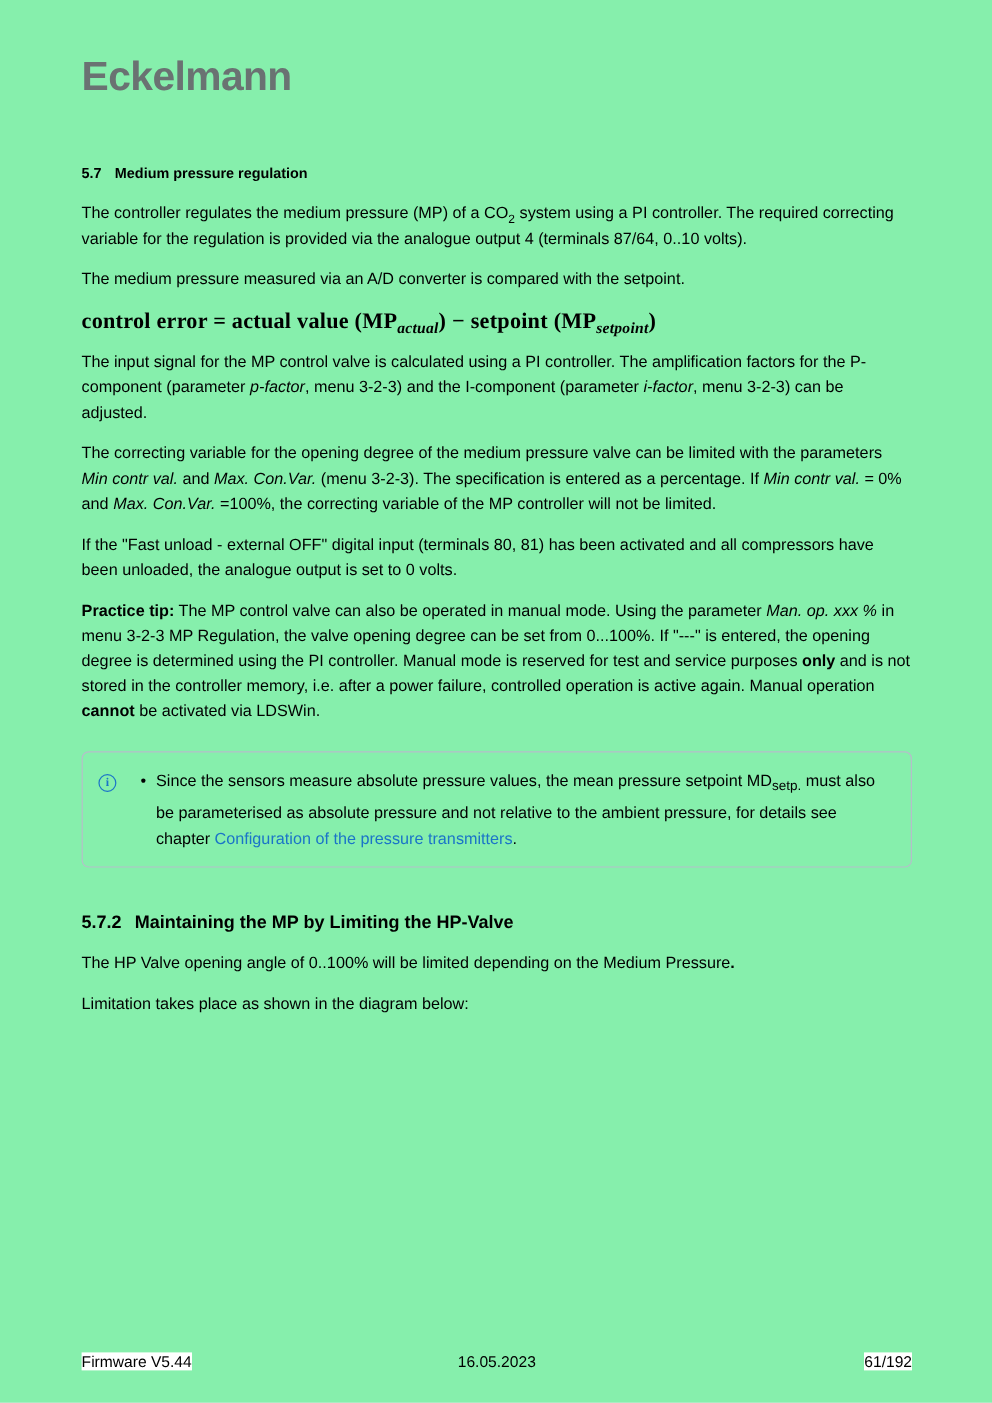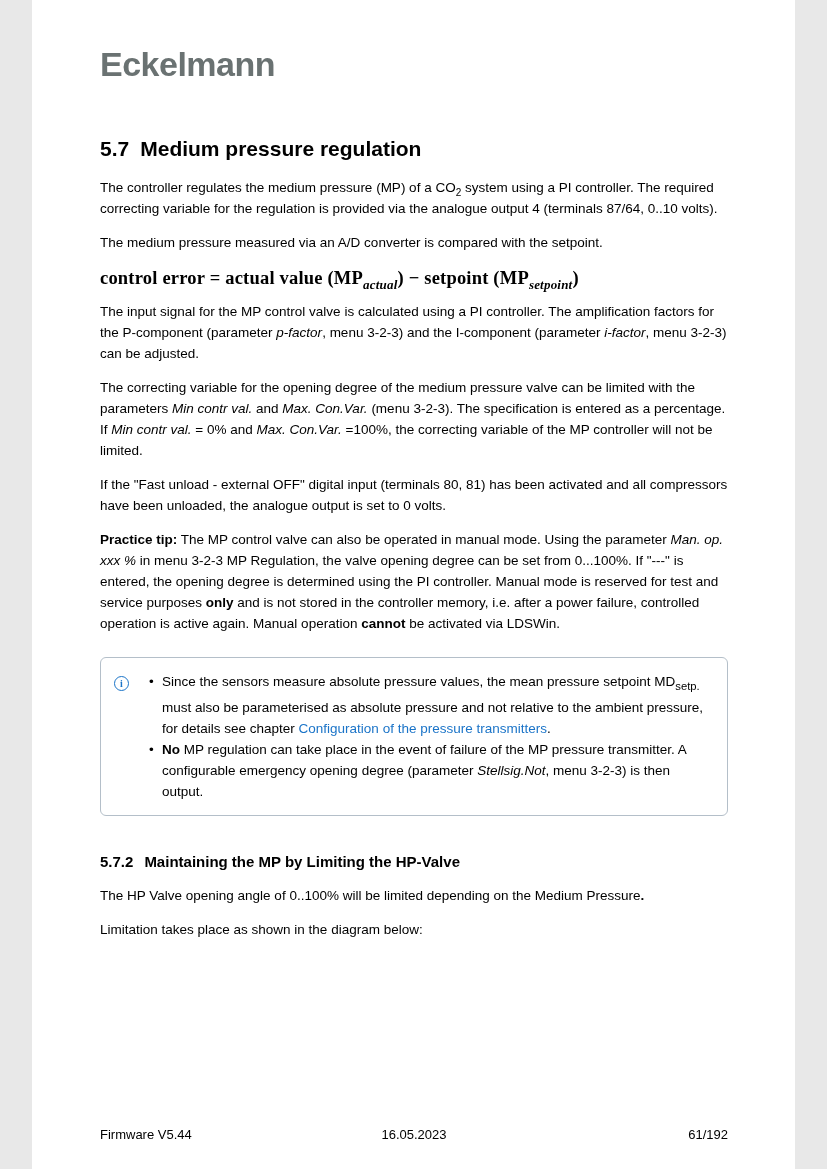--- a/index.html
+++ b/index.html
@@ -1,33 +1,33 @@
 <!DOCTYPE html>
 <html><head>
 <meta charset="utf-8">
 <style>
   * { box-sizing: border-box; margin: 0; padding: 0; }
   html, body { background: #e8e8e8; }
   .page {
-    width: 763px; height: 1169px;
+    width: 827px; height: 1169px;
     margin: 0 auto;
-    background: #ffffff;
+    background: #86efac;
     position: relative;
     font-family: "Liberation Sans", sans-serif;
     color: #000;
     overflow: hidden;
   }
   .content { padding: 45px 67px 0 68px; }
   .logo {
     font-size: 34px;
     font-weight: bold;
     color: #6a7272;
     letter-spacing: -0.5px;
   }
-  .h2 { font-size: 21px; font-weight: bold; margin: 53px 0 16px; }
+  .h2 { font-size: 12px; font-weight: bold; margin: 53px 0 16px; }
   .h3 { font-size: 15px; font-weight: bold; margin: 26px 0 15px; }
   .hnum { display: inline-block; margin-right: 11px; }
   p.body {
     font-size: 13.5px;
     line-height: 21px;
     margin: 0 0 13px;
   }
   p.body sub { font-size: 10px; line-height: 0; }
   em { font-style: italic; }
   b { font-weight: bold; }
@@ -106,21 +106,20 @@
     <p class="body">If the "Fast unload - external OFF" digital input (terminals 80, 81) has been activated and all compressors have been unloaded, the analogue output is set to 0 volts.</p>
 
     <p class="body"><b>Practice tip:</b><span> The MP control valve can also be operated in manual mode. Using the parameter </span><em>Man. op. xxx %</em><span> in menu 3-2-3 MP Regulation, the valve opening degree can be set from 0...100%. If "---" is entered, the opening degree is determined using the PI controller. Manual mode is reserved for test and service purposes </span><b>only</b><span> and is not stored in the controller memory, i.e. after a power failure, controlled operation is active again. Manual operation </span><b>cannot</b><span> be activated via LDSWin.</span></p>
 
     <div class="notebox">
       <div class="note-icon-col">
         <span class="info-circle">i</span>
       </div>
       <ul class="note-list">
         <li><span>Since the sensors measure absolute pressure values, the mean pressure setpoint MD</span><sub>setp.</sub><span> must also be parameterised as absolute pressure and not relative to the ambient pressure, for details see chapter </span><span class="link">Configuration of the pressure transmitters</span><span>.</span></li>
-        <li><b>No</b><span> MP regulation can take place in the event of failure of the MP pressure transmitter. A configurable emergency opening degree (parameter </span><em>Stellsig.Not</em><span>, menu 3-2-3) is then output.</span></li>
       </ul>
     </div>
 
     <div class="h3 s572-h">
       <span class="hnum">5.7.2</span><span>Maintaining the MP by Limiting the HP-Valve</span>
     </div>
 
     <p class="body"><span>The HP Valve opening angle of 0..100% will be limited depending on the Medium Pressure</span><b>.</b></p>
 
     <p class="body">Limitation takes place as shown in the diagram below:</p>

